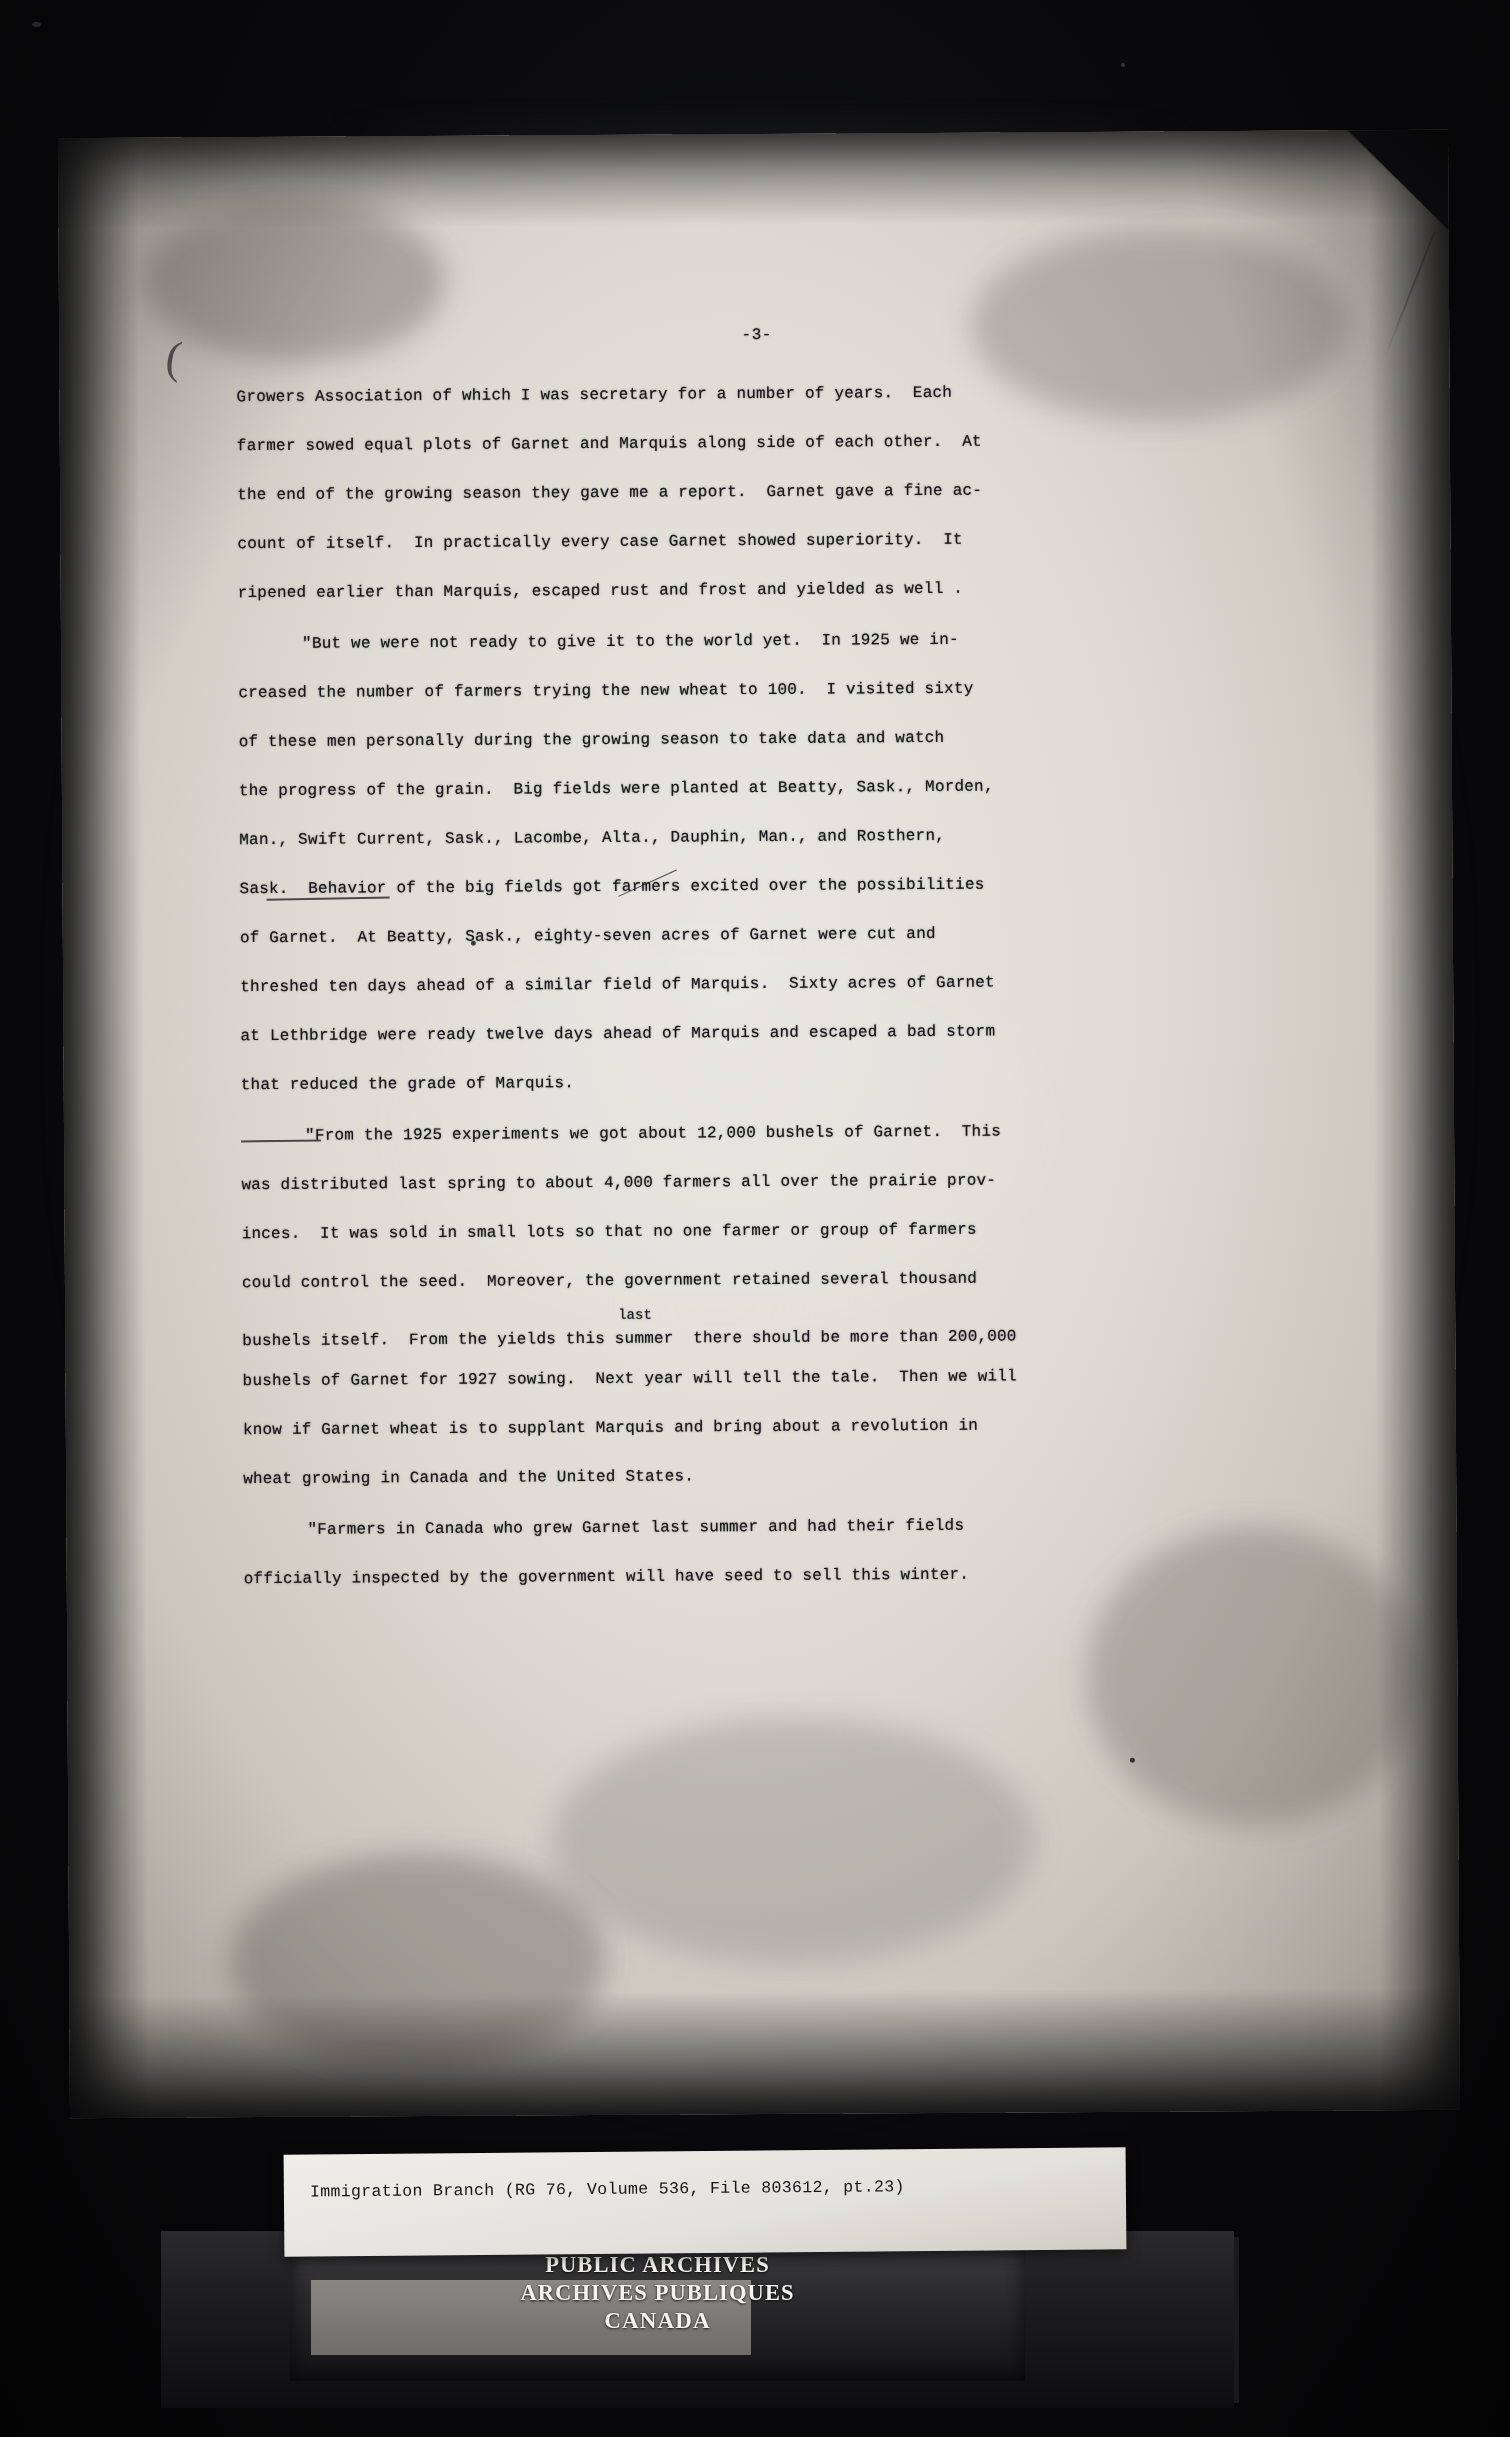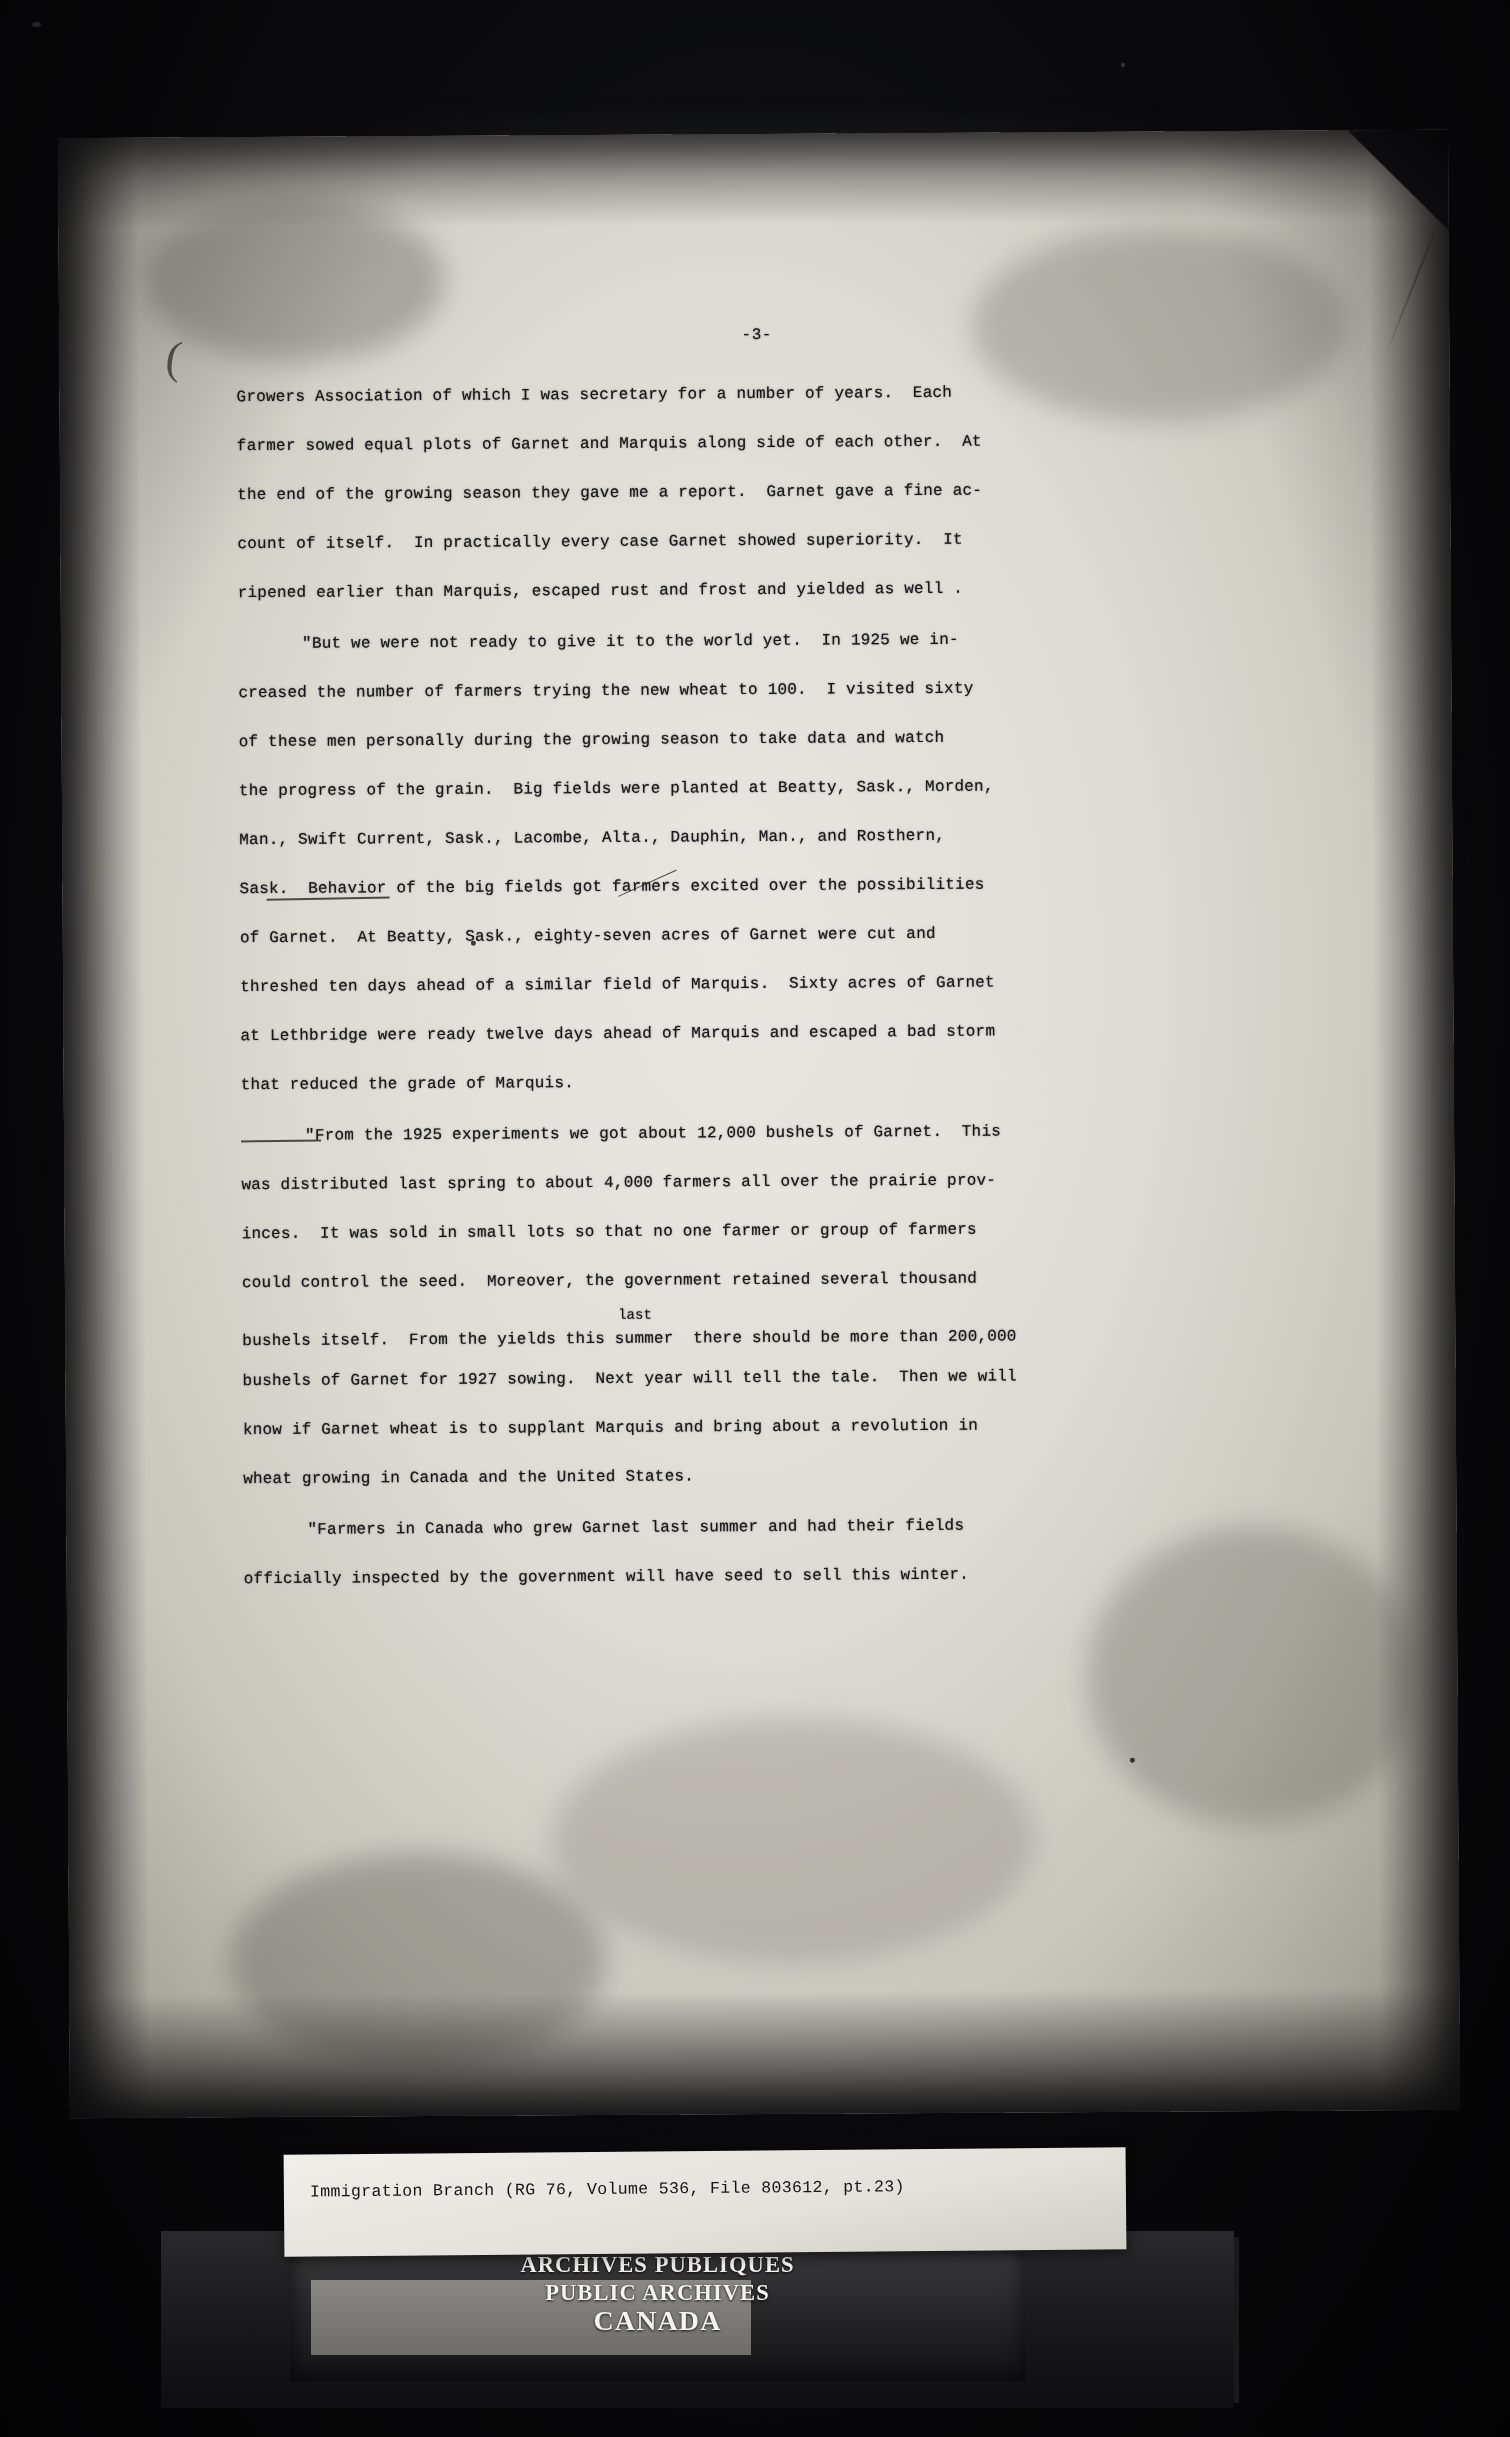--- a/index.html
+++ b/index.html
@@ -236,21 +236,21 @@
     width: 735px;
     text-align: center;
     font-family: "Liberation Serif", serif;
     font-weight: bold;
     color: #f4f3ef;
     font-size: 22.5px;
     line-height: 28px;
     letter-spacing: 1.1px;
     text-shadow: 0 1.1px 2.7px rgba(0,0,0,.9);
   }
-  .stamp-lines .l3 { font-size: 28px; }
+  .stamp-lines .l3 { font-size: 23px; }
 
   .strip-left {
     position: absolute;
     left: 0; top: 91px;
     width: 134px; height: 161px;
     background: linear-gradient(90deg, #1c1c1e, #0a0a0c);
   }
   .strip-right {
     position: absolute;
     left: 869px; top: 86px;
@@ -343,22 +343,22 @@
   </div>
 
   <div class="label-strip">
     <div class="strip-left"></div>
     <div class="strip-right"></div>
 
     <div class="stamp-block">
       <div class="stamp-plate"></div>
       <div class="stamp-grey"></div>
       <div class="stamp-lines">
+        <div>PUBLIC ARCHIVES</div>
         <div>ARCHIVES PUBLIQUES</div>
-        <div>PUBLIC ARCHIVES</div>
         <div class="l3">CANADA</div>
       </div>
     </div>
 
     <div class="label-white">
       <div class="label-text">Immigration Branch (RG 76, Volume 536, File 803612, pt.23)</div>
     </div>
   </div>
 
 </div>

